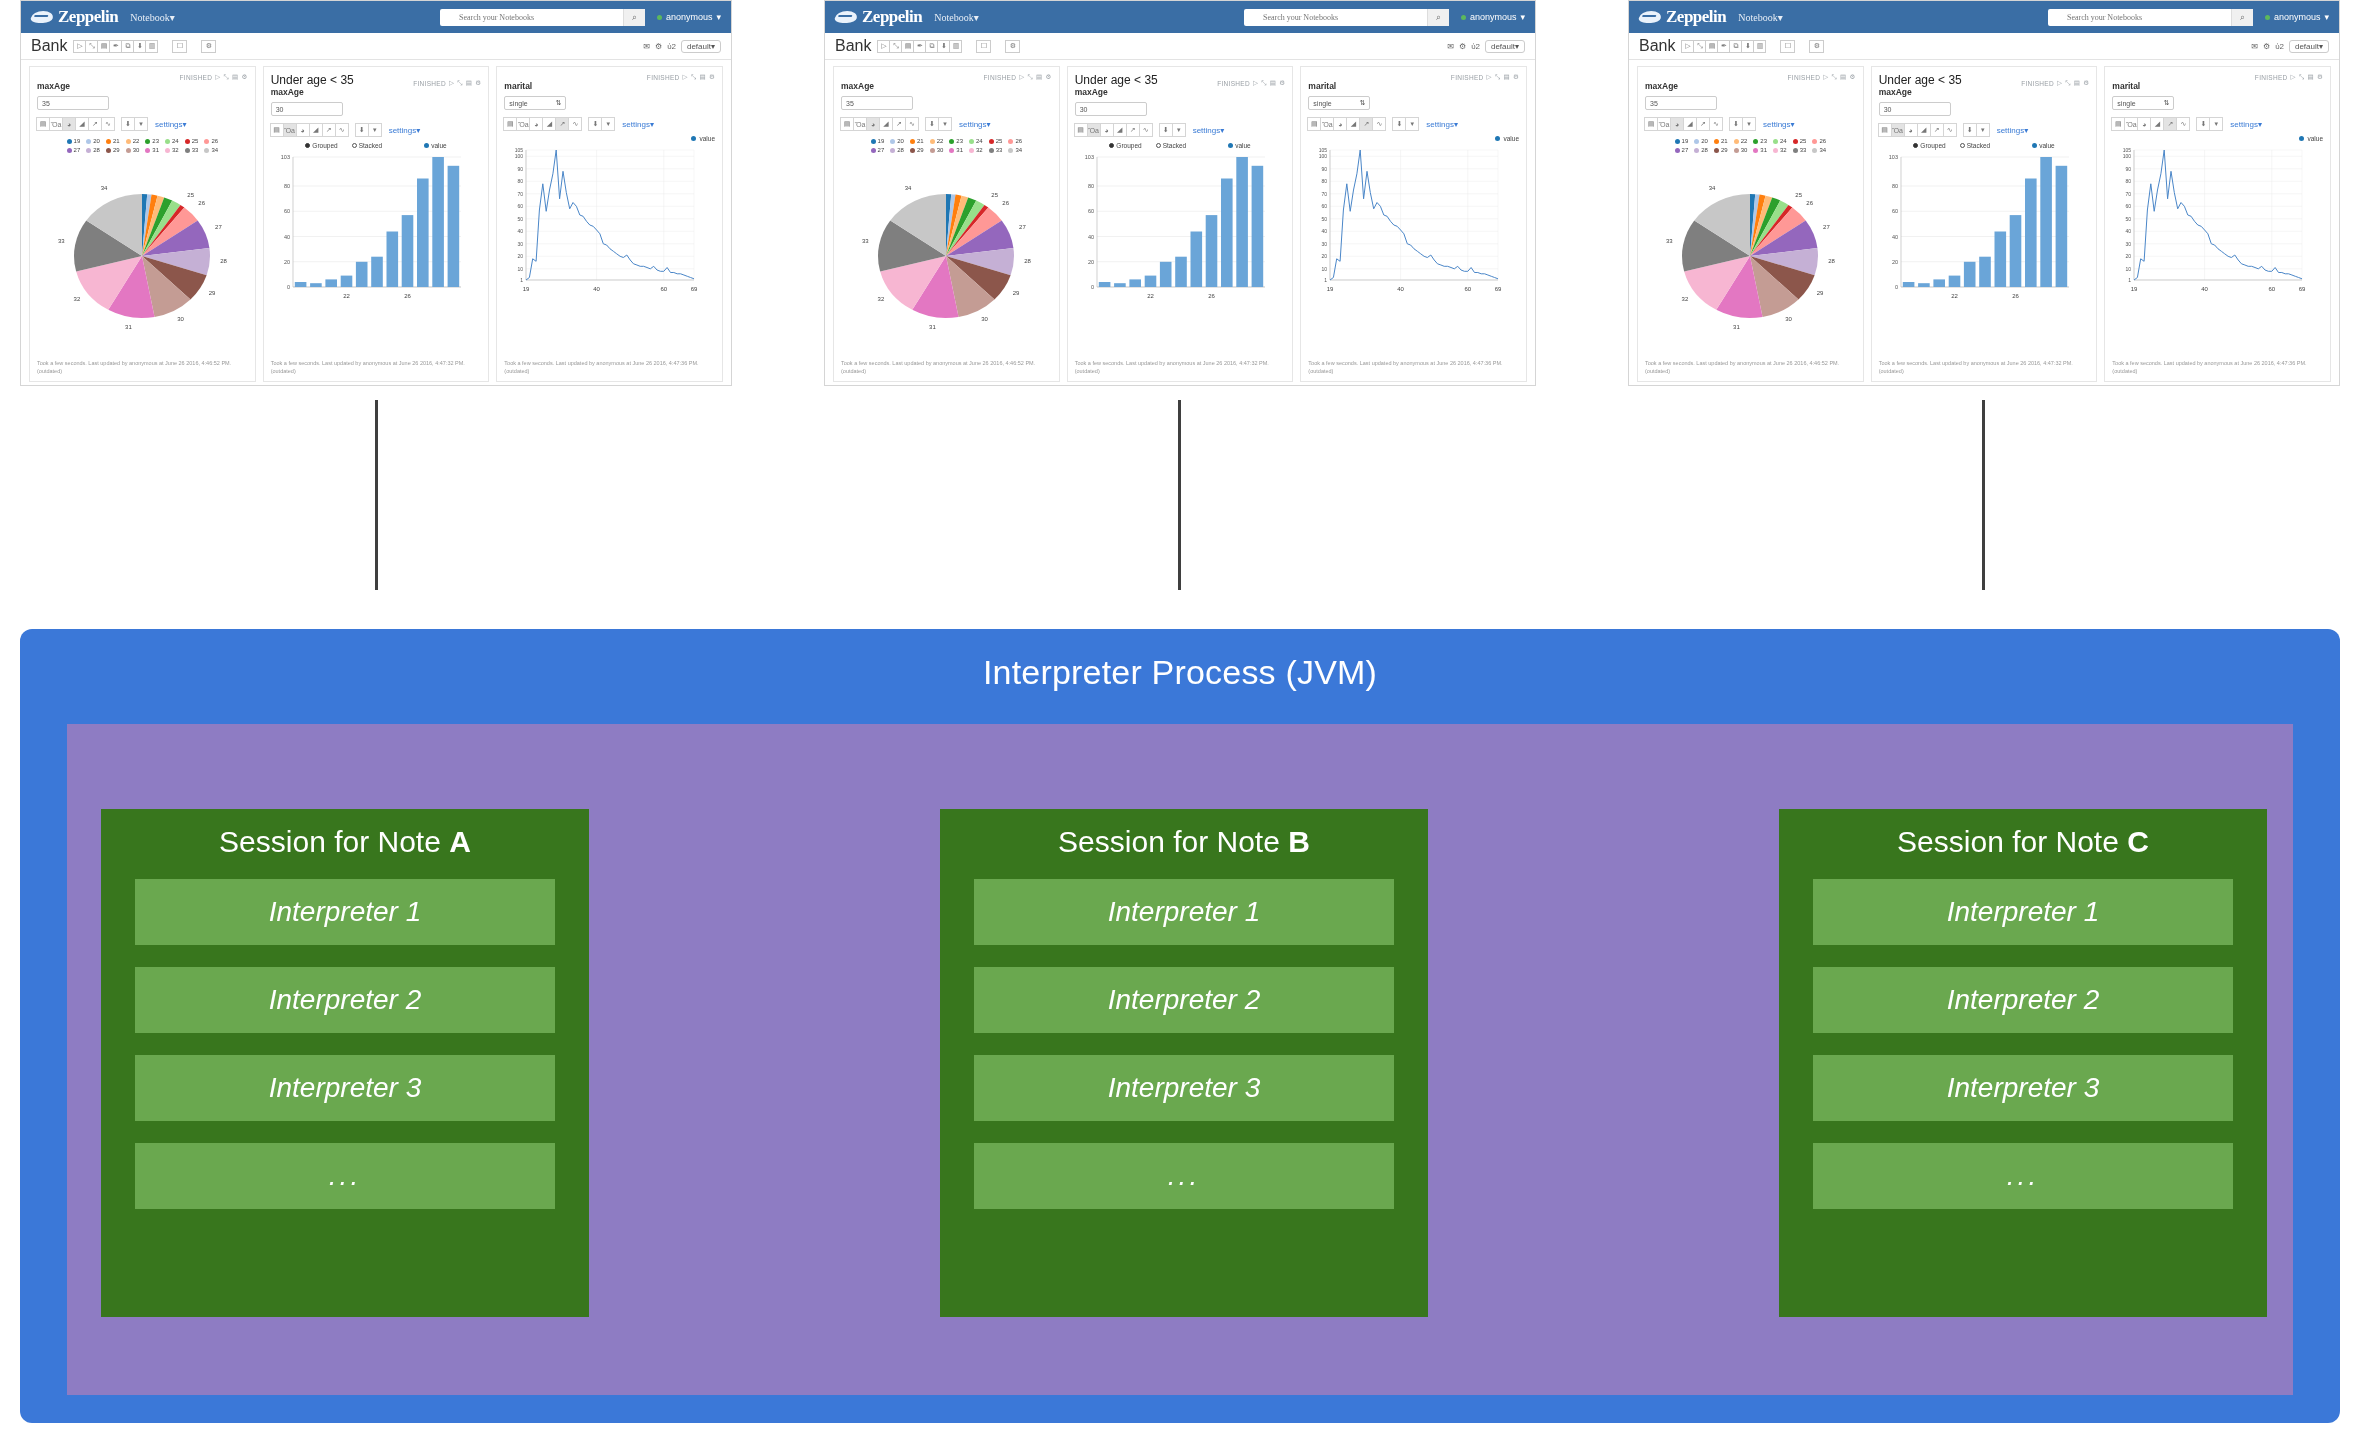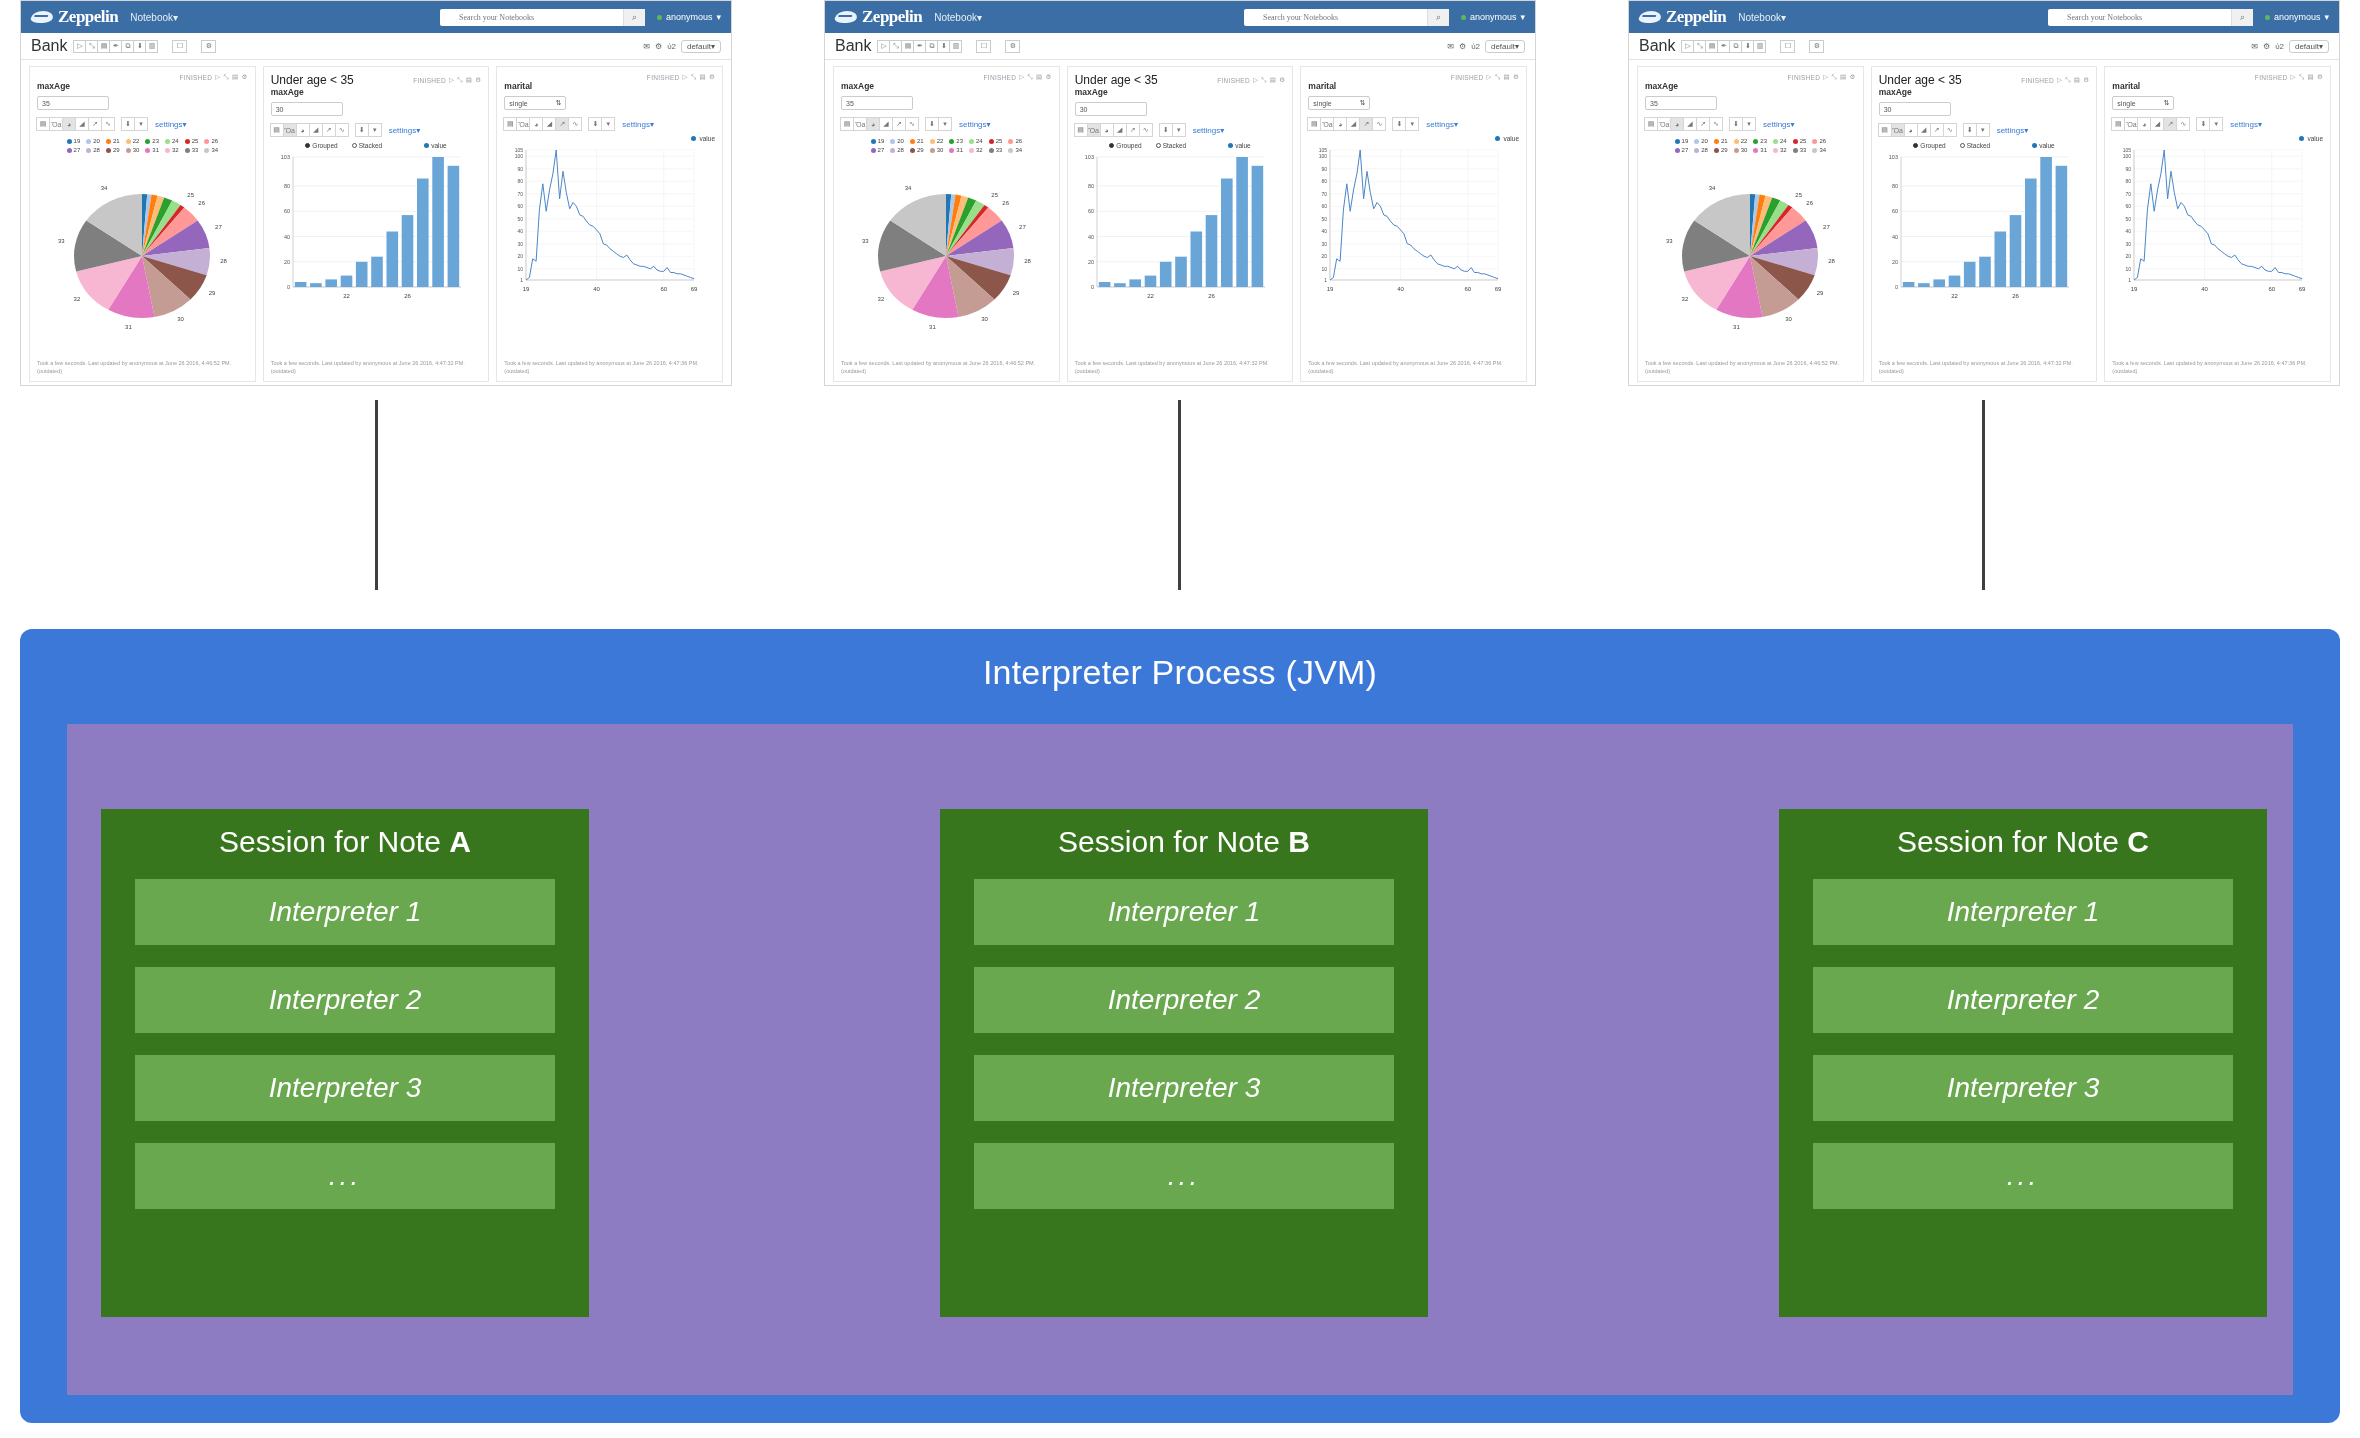--- a/index.html
+++ b/index.html
@@ -17,21 +17,21 @@
 
   .zp-nav { height:32px; background:#3a6ea5; display:flex; align-items:center;
             padding:0 10px; gap:12px; }
   .zp-logo { display:flex; align-items:center; gap:5px; }
   .zp-logo-mark { width:22px; height:12px; background:#eaf2fb; border-radius:50% 50% 40% 40%/60% 60% 40% 40%;
                   transform:skewX(-12deg); position:relative; }
   .zp-logo-mark:after { content:""; position:absolute; left:3px; top:4px; width:14px; height:2px;
                         background:#3a6ea5; border-radius:2px; }
   .zp-logo-text { color:#fff; font-weight:bold; font-size:17px; letter-spacing:-0.5px;
                   font-family:"Liberation Serif", serif; }
-  .zp-menu { color:#e7eef6; font-size:10px; }
+  .zp-menu { color:#e7eef6; font-size:10px;font-family:Liberation Serif, serif; }
   .zp-spacer { flex:1; }
   .zp-search { display:flex; height:17px; background:#fff; border-radius:2px; width:205px; }
   .zp-search input { border:0; outline:none; flex:1; font-size:8px; color:#777; padding-left:19px;
                      font-family:Liberation Serif, serif; background:transparent; }
   .zp-search-btn { width:22px; background:#f0f0f0; border-left:1px solid #ddd; display:flex;
                    align-items:center; justify-content:center; font-size:9px; color:#666; }
   .zp-user { color:#fff; font-size:9px; display:flex; align-items:center; gap:4px; }
   .dot-green { width:5px; height:5px; border-radius:50%; background:#5cb85c; display:inline-block; }
 
   .zp-subbar { height:27px; background:#fff; border-bottom:1px solid #e3e3e3;
@@ -40,21 +40,21 @@
   .btn-group { display:flex; }
   .mini-btn { width:13px; height:13px; border:1px solid #ccc; background:#fff; margin-left:-1px;
               display:flex; align-items:center; justify-content:center; font-size:7px; color:#777; }
   .mini-btn.sep { margin-left:7px; border:1px solid #ccc; width:15px; }
   .zp-right { margin-left:auto; display:flex; align-items:center; gap:5px; font-size:8px; color:#666; }
   .pill { border:1px solid #ccc; border-radius:3px; padding:1px 5px; font-size:8px; color:#555; }
 
   .zp-body { padding:6px 8px 0 8px; display:flex; gap:7px; height:322px; }
   .para { flex:1; border:1px solid #e6e6e6; background:#fff; padding:6px 7px; position:relative;
           display:flex; flex-direction:column; }
-  .para-head { display:flex; align-items:center; }
+  .para-head { display:flex; align-items:flex-end; }
   .para-name { font-size:8.5px; font-weight:bold; color:#333; }
   .para-title { font-size:12px; color:#222; font-weight:normal; }
   .para-status { margin-left:auto; font-size:6.5px; color:#9aa0a6; letter-spacing:.3px;
                  display:flex; align-items:center; gap:3px; }
   .para-input { margin-top:5px; width:72px; height:14px; border:1px solid #ccc; border-radius:2px;
                 font-size:7px; color:#555; display:flex; align-items:center; padding-left:4px; }
   .para-select { margin-top:5px; width:62px; height:14px; border:1px solid #ccc; border-radius:2px;
                  font-size:7px; color:#555; display:flex; align-items:center; padding-left:4px;
                  justify-content:space-between; padding-right:4px; }
 

